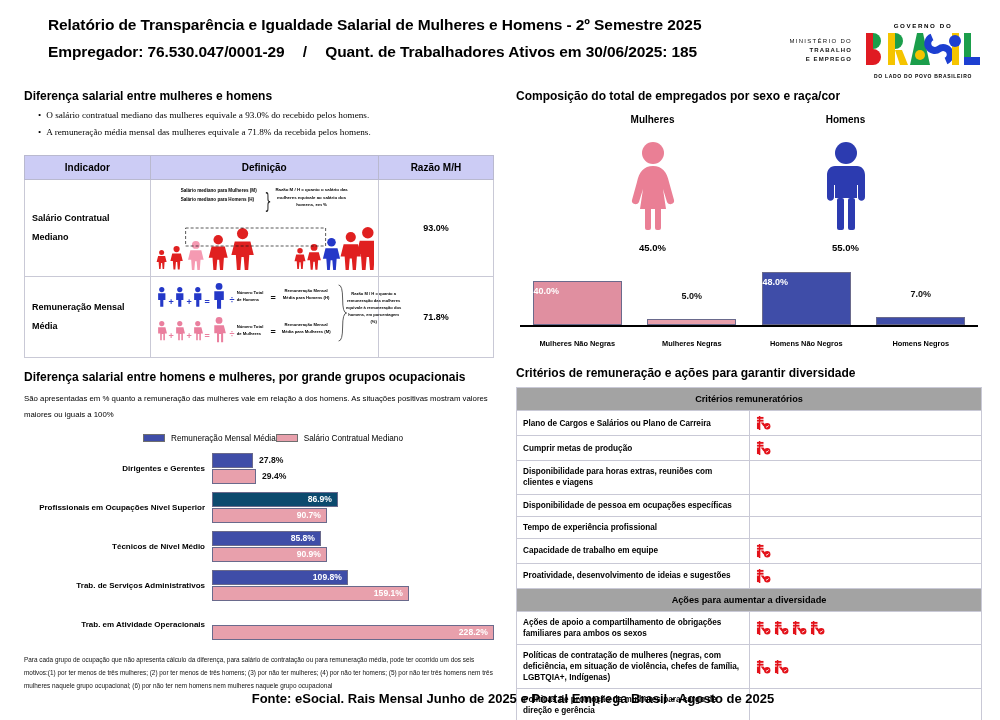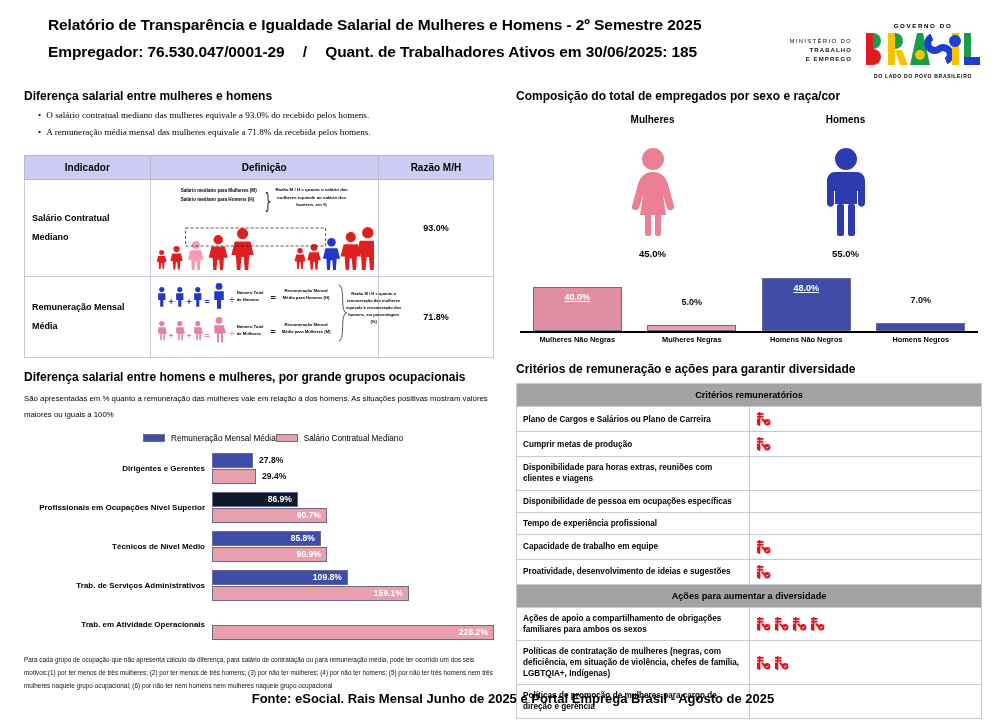--- a/index.html
+++ b/index.html
@@ -75,31 +75,31 @@
   .bar-val-in { position:absolute; right:5px; top:1px; font-size:8.6px; font-weight:bold; color:#fff; }
   .bar-val-out { font-size:8.6px; font-weight:bold; color:#111; margin-left:6px; }
 
   .foot-note {
     font-size:6.4px; line-height:2.05; margin-top:12px; color:#111;
   }
 
   
   .comp-people { display:flex; justify-content:space-around; padding:4px 40px 0 40px; }
   .comp-block { text-align:center; width:150px; }
-  .comp-head { font-size:10px; font-weight:bold; margin-bottom:21px; }
+  .comp-head { font-size:10px; font-weight:bold; margin-bottom:15px; }
   .comp-pct { font-size:9.5px; font-weight:bold; margin-top:6px; }
 
   .race-chart { margin-top:12px; padding:0 4px; }
   .race-bars { display:flex; align-items:flex-end; height:62px; border-bottom:2.5px solid #000; }
   .race-col { flex:1; display:flex; flex-direction:column; align-items:center; justify-content:flex-end; }
   .race-bar { width:78%; border:1px solid #6a6a8c; position:relative; }
-  .race-in { position:absolute; top:4px; left:0; right:0; text-align:center;
-             font-size:9px; font-weight:bold; color:#fff;text-decoration:underline; }
+  .race-in { position:absolute; top:4px; left:0; right:0; 
+             font-size:9px; font-weight:bold; color:#fff; }
   .race-above { font-size:9px; font-weight:bold; color:#111; margin-bottom:18px; }
-  .race-labels { display:flex; margin-top:2px; }
+  .race-labels { display:flex; margin-top:12px; }
   .race-lab { flex:1; text-align:center; font-size:7.4px; font-weight:bold; }
 
   
   table.crit { border-collapse:collapse; width:100%; table-layout:fixed; margin-top:4px; }
   table.crit td { border:1px solid #c9c9d6; font-size:8.2px; font-weight:bold;
                   padding:5px 6px; line-height:1.35; }
   table.crit td.sec { background:#a3a3a3; text-align:center; font-size:9.2px; padding:5px; }
   td.mark { width:134px; padding:2px 6px; }
   .rs-wrap { display:flex; gap:3px; }
   .rs { width:15px; height:14px; }
@@ -334,21 +334,21 @@
             <div class="bar" style="width:44px;background:#e8a0ac"></div>
             <div class="bar-val-out">29.4%</div>
           </div>
         </div>
       </div>
 
       <div class="occ-group">
         <div class="occ-label">Profissionais em Ocupações Nível Superior</div>
         <div class="occ-bars">
           <div class="bar-row">
-            <div class="bar" style="width:86px;background:#0f172a">
+            <div class="bar" style="width:126px;background:#0c4a6e">
               <span class="bar-val-in">86.9%</span>
             </div>
           </div>
           <div class="bar-row">
             <div class="bar" style="width:115px;background:#e8a0ac">
               <span class="bar-val-in">90.7%</span>
             </div>
           </div>
         </div>
       </div>

